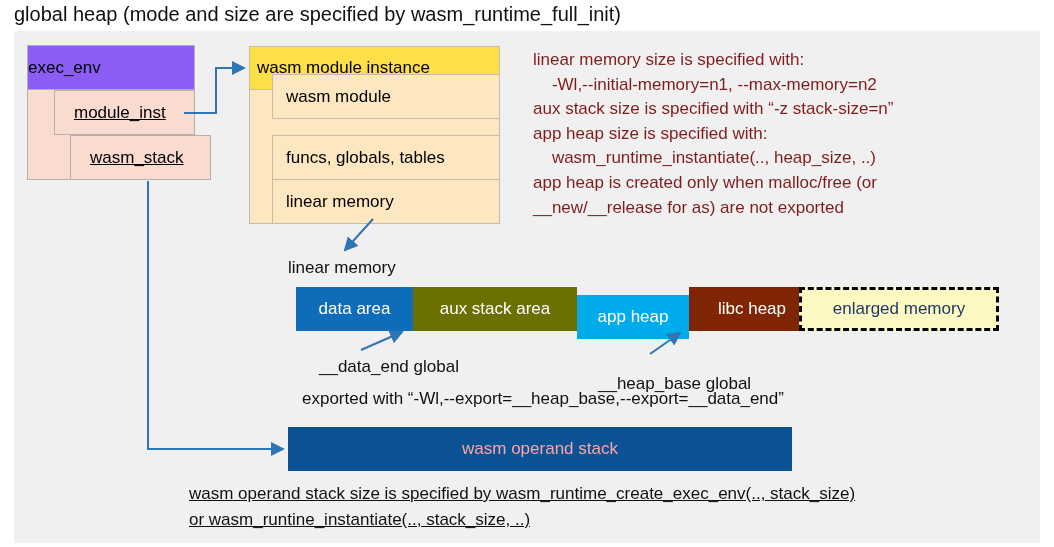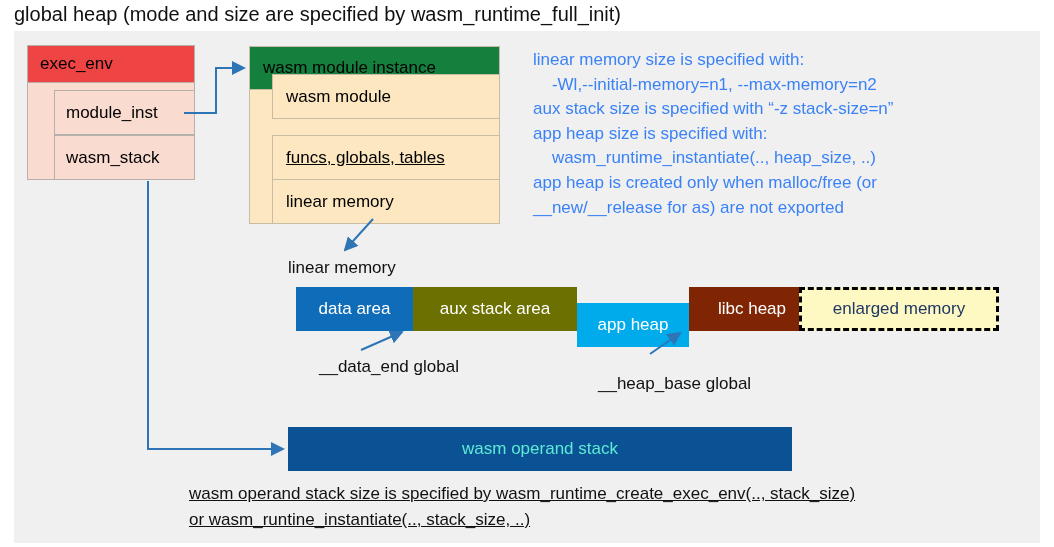--- a/index.html
+++ b/index.html
@@ -52,75 +52,75 @@
     top: 45px;
     width: 168px;
     height: 135px;
     background: #fadbd0;
     border: 1px solid #b5b0ac;
   }
   .execenv-header {
     left: 27px;
     top: 45px;
     width: 168px;
-    height: 38px;
-    background: #ef4444;
+    height: 45px;
+    background: #8b5cf6;
     border: 1px solid #b5b0ac;
-    padding-left: 12px;
   }
   .execenv-row {
     left: 54px;
     width: 141px;
     height: 45px;
     background: #fadbd0;
     border: 1px solid #b5b0ac;
-    padding-left: 11px;
+    padding-left: 19px;
+    text-decoration: underline;
   }
   .execenv-row-1 { top: 90px; }
-  .execenv-row-2 { top: 135px; }
+  .execenv-row-2 { top: 135px; margin-left: 16px; }
 
   
   .mi-outer {
     left: 249px;
     top: 46px;
     width: 251px;
     height: 178px;
     background: #fce7c0;
     border: 1px solid #c8bda4;
   }
   .mi-header {
     left: 249px;
     top: 46px;
     width: 251px;
     height: 44px;
-    background: #15803d;
+    background: #fde047;
     border: 1px solid #c8bda4;
-    padding-left: 13px;
+    padding-left: 7px;
   }
   .mi-row {
     left: 272px;
     width: 228px;
     height: 45px;
     background: #fce7c0;
     border: 1px solid #c8bda4;
     padding-left: 13px;
   }
   .mi-row-1 { top: 74px; }
-  .mi-row-2 { top: 135px; text-decoration: underline; }
+  .mi-row-2 { top: 135px; }
   .mi-row-3 { top: 179px; height: 45px; }
 
   
   .info-block {
     position: absolute;
     left: 533px;
     top: 48px;
     width: 505px;
     font-size: 17px;
     line-height: 24.6px;
-    color: #3b82f6;
+    color: #7f1d1d;
     white-space: pre;
   }
 
   
   .lm-label {
     position: absolute;
     left: 288px;
     top: 258px;
     font-size: 17px;
     color: #111111;
@@ -163,21 +163,21 @@
   .ann-heap-base { left: 598px; top: 362px; margin-top: 12px; }
   .ann-exported { left: 302px; top: 389px; }
 
   
   .opstack {
     left: 288px;
     top: 427px;
     width: 504px;
     height: 44px;
     background: #0a5293;
-    color: #5eead4;
+    color: #fca5a5;
     justify-content: center;
   }
 
   
   .caption {
     position: absolute;
     left: 189px;
     top: 481px;
     font-size: 17px;
     line-height: 26px;
@@ -239,33 +239,34 @@
 __new/__release for as) are not exported</span></div>
 
   <div class="lm-label">linear memory</div>
   <div class="membar">
     <div class="box seg" style="position:relative;left:0;top:0;width:117px;height:44px;background:#0f6cb8;">
       <span>data area</span>
     </div>
     <div class="box seg" style="position:relative;left:0;top:0;width:164px;height:44px;background:#6b7000;">
       <span>aux stack area</span>
     </div>
-    <div class="box seg" style="position:relative;left:0;top:16px;width:112px;height:44px;background:#00abeb;">
+    <div class="box seg" style="position:relative;left:0;top:8px;width:112px;height:44px;background:#00abeb;">
       <span>app heap</span>
     </div>
     <div class="box seg" style="position:relative;left:0;top:0;width:110px;height:44px;background:#7f2504;padding-left:16px;">
       <span>libc heap</span>
     </div>
     <div class="box seg seg-dashed" style="position:relative;left:0;top:0;width:200px;height:44px;">
       <span>enlarged memory</span>
     </div>
   </div>
 
   <div class="ann ann-data-end">__data_end global</div>
   <div class="ann ann-heap-base">__heap_base global</div>
+  <div class="ann ann-exported">exported with “-Wl,--export=__heap_base,--export=__data_end”</div>
 
   <div class="box opstack">
     <span>wasm operand stack</span>
   </div>
 
   <div class="caption"><span>wasm operand stack size is specified by wasm_runtime_create_exec_env(.., stack_size)
 or wasm_runtine_instantiate(.., stack_size, ..)</span></div>
 
   <svg class="arrows" viewBox="0 0 1054 547">
     <defs>

